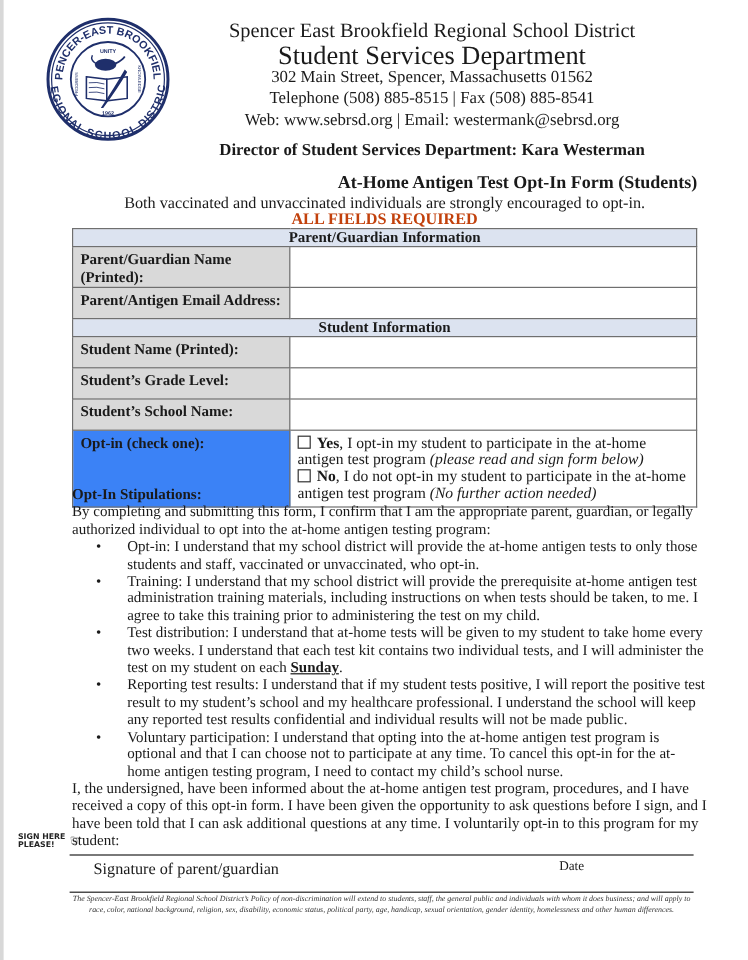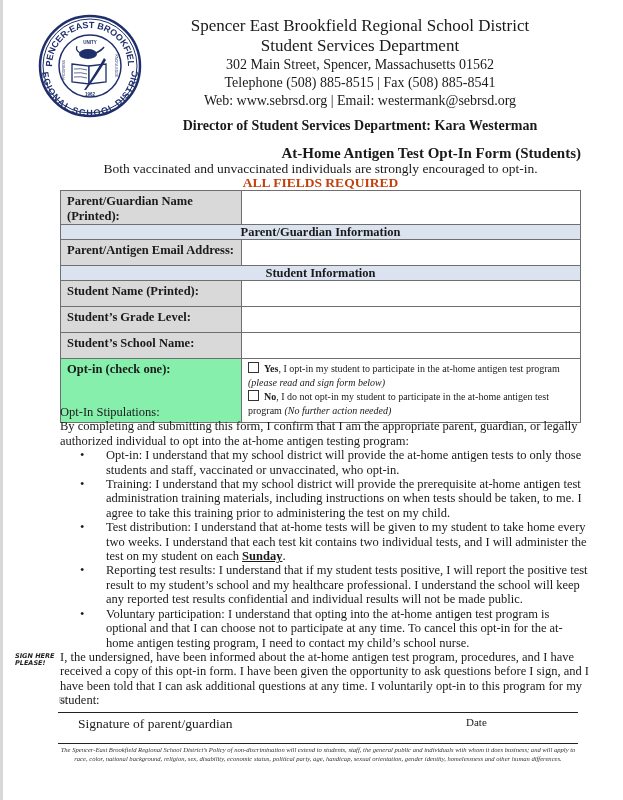--- a/index.html
+++ b/index.html
@@ -15,21 +15,21 @@
     background: #d8d8d8;
   }
   .logo {
     position: absolute; left: 38px; top: 14px; width: 104px; height: 104px;
   }
   .letterhead {
     position: absolute; left: 150px; top: 16px; width: 420px;
     text-align: center; font-weight: normal;
   }
   .lh-1 { font-size: 17px; line-height: 20px; }
-  .lh-2 { font-size: 17px; line-height: 20px; }
+  .lh-2 { font-size: 22px; line-height: 20px; }
   .lh-3 { font-size: 14px; line-height: 18px; }
   .director {
     position: absolute; left: 130px; top: 118px; width: 460px;
     text-align: center; font-weight: bold; font-size: 14px;
   }
   .form-title {
     position: absolute; left: 60px; top: 145px; width: 521px;
     text-align: right; font-weight: bold; font-size: 15px;
   }
   .form-subtitle {
@@ -49,42 +49,42 @@
     border: 1.5px solid #6f6f6f; padding: 0 6px; vertical-align: top;
   }
   .section-head {
     background: #dce3f0; text-align: center; font-weight: bold;
     height: 14px; line-height: 14px;
   }
   .label-cell {
     background: #d9d9d9; font-weight: bold; width: 168px;
     height: 22px; padding-top: 3px !important;
   }
-  .label-cell.white { background: #86efac; }
+  .label-cell.white { background: #3b82f6; }
   .value-cell { background: #ffffff; }
-  .optin-cell { font-size: 10px; line-height: 14px; padding-top: 3px !important; padding-bottom: 4px !important; font-family: Liberation Serif, serif; }
+  .optin-cell { font-size: 13px; line-height: 14px; padding-top: 3px !important; padding-bottom: 4px !important; font-family: Liberation Serif, serif; }
   .checkbox {
     display: inline-block; width: 9px; height: 9px; border: 1px solid #333;
     margin-right: 5px; vertical-align: -1px; background: #fff;
   }
   .body-text {
     position: absolute; left: 60px; top: 405px; width: 530px;
     font-size: 12.5px; line-height: 14.4px;
   }
   .body-text p { margin: 0; }
   .body-text ul { margin: 0; padding-left: 0; list-style: none; }
   .body-text li { position: relative; padding-left: 46px; }
   .body-text li .bullet {
     position: absolute; left: 20px; top: 0;
   }
-  .stip-head { font-weight: normal; }
+  .stip-head { font-weight: bold; }
   .sunday { font-weight: bold; text-decoration: underline; }
   .sign-here {
-    position: absolute; left: 15px; top: 653px;
-    font-family: "DejaVu Sans", sans-serif; font-style: italic; font-weight: bold;
+    position: absolute; left: 15px; top: 694px;
+    font-family: "DejaVu Sans", sans-serif; font-weight: bold;
     font-size: 6.5px; line-height: 7px; color: #222;
   }
   .hand-icon {
     position: absolute; left: 58px; top: 694px; font-size: 12px; line-height: 12px;
     color: #333;
   }
   .sig-line {
     position: absolute; left: 58px; top: 712px; width: 520px; height: 0;
     border-top: 1.5px solid #222;
   }
@@ -149,25 +149,25 @@
 
 <div class="director">Director of Student Services Department: Kara Westerman</div>
 
 <div class="form-title">At-Home Antigen Test Opt-In Form (Students)</div>
 <div class="form-subtitle">Both vaccinated and unvaccinated individuals are strongly encouraged to opt-in.</div>
 <div class="required">ALL FIELDS REQUIRED</div>
 
 <table class="info">
   <tbody>
       <tr>
+    <td colspan="2" class="section-head">Parent/Guardian Information</td>
+  </tr>
+  <tr>
     <td class="label-cell">Parent/Guardian Name (Printed):</td>
     <td class="value-cell"></td>
-  </tr>
-  <tr>
-    <td colspan="2" class="section-head">Parent/Guardian Information</td>
   </tr>
   <tr>
     <td class="label-cell">Parent/Antigen Email Address:</td>
     <td class="value-cell"></td>
   </tr>
   <tr>
     <td colspan="2" class="section-head">Student Information</td>
   </tr>
   <tr>
     <td class="label-cell">Student Name (Printed):</td>

